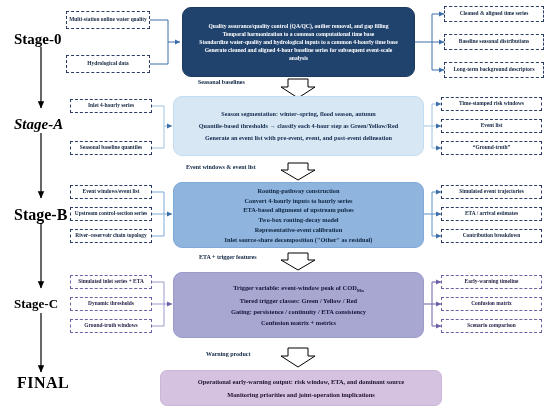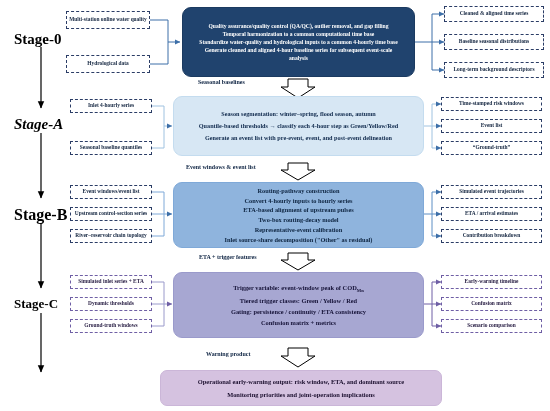--- a/index.html
+++ b/index.html
@@ -202,20 +202,21 @@
     </g>
     <g>
       <path d="M288,348 L308,348 L308,356 L315,356 L298,367 L281,356 L288,356 z" fill="#ffffff" stroke="#000" stroke-width="1"></path>
     </g>
   </svg>
 
   <div class="stage-label" id="stage0-label">Stage-0</div>
   <div class="stage-label" id="stageA-label">Stage-A</div>
   <div class="stage-label" id="stageB-label">Stage-B</div>
   <div class="stage-label" id="stageC-label">Stage-C</div>
+  <div class="stage-label" id="final-label">FINAL</div>
 
   <div class="chip" style="left:66px;top:11px;width:84px;height:18px;">Multi-station online water quality</div>
   <div class="chip" style="left:66px;top:55px;width:84px;height:18px;">Hydrological data</div>
 
   <div class="proc" id="proc0">
     <span class="ln">Quality assurance/quality control (QA/QC), outlier removal, and gap filling</span>
     <span class="ln">Temporal harmonization to a common computational time base</span>
     <span class="ln">Standardize water-quality and hydrological inputs to a common 4-hourly time base</span>
     <span class="ln">Generate cleaned and aligned 4-hour baseline series for subsequent event-scale</span>
     <span class="ln">analysis</span>

